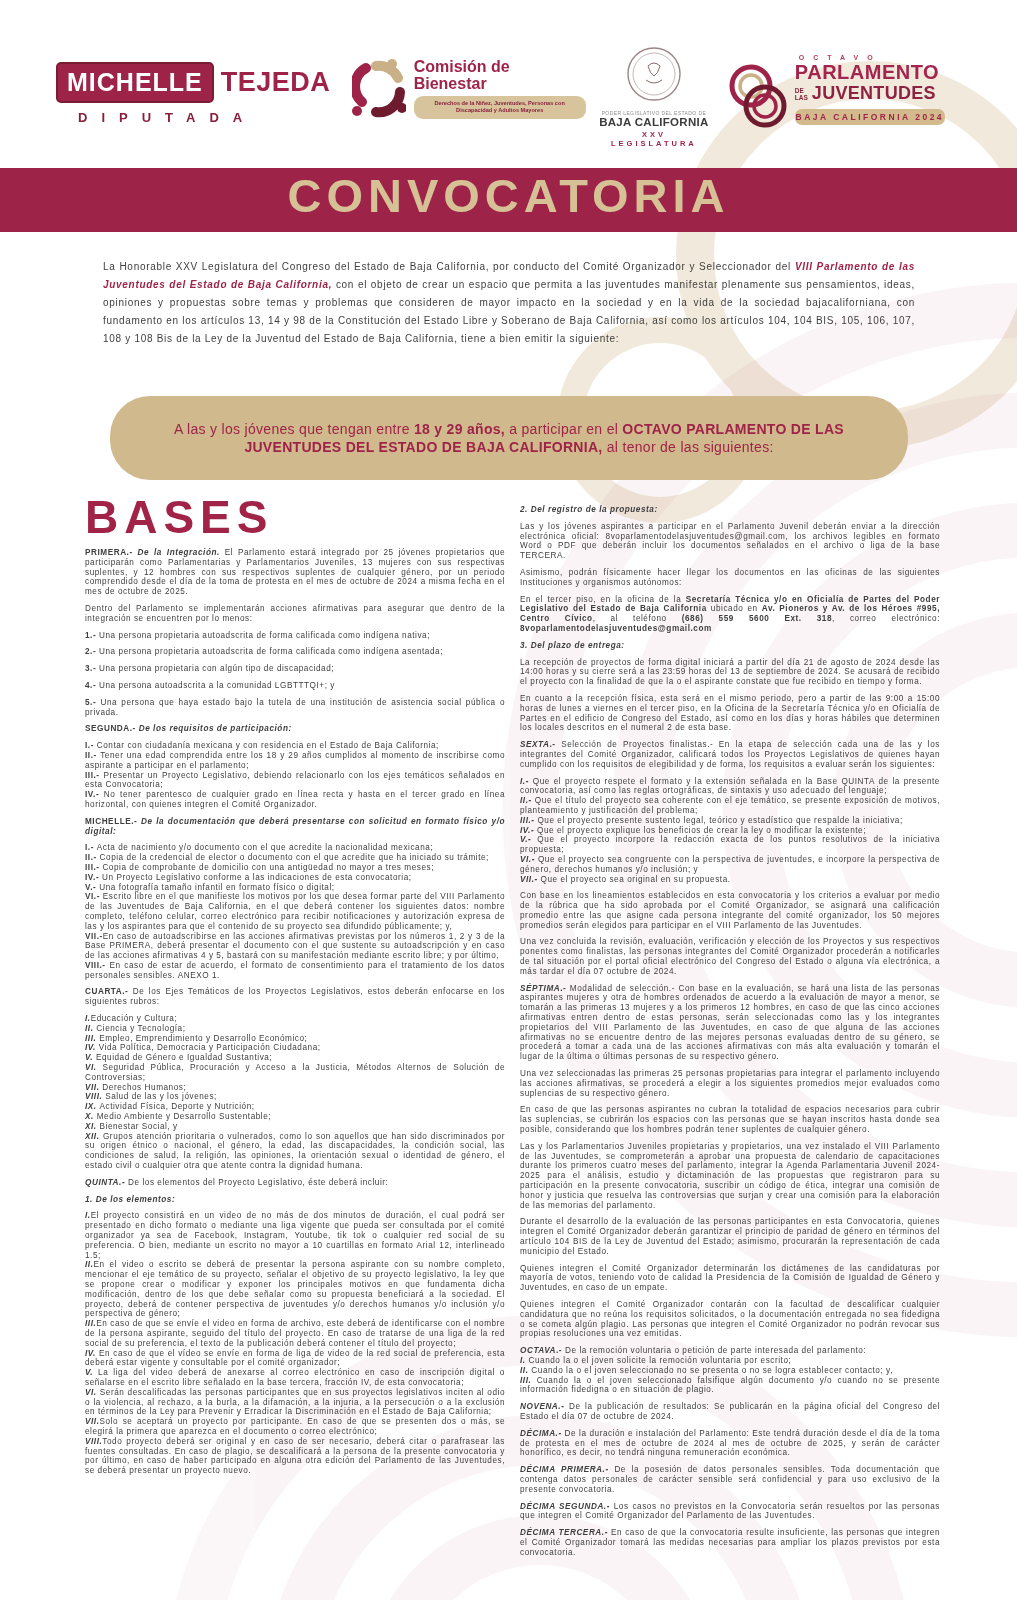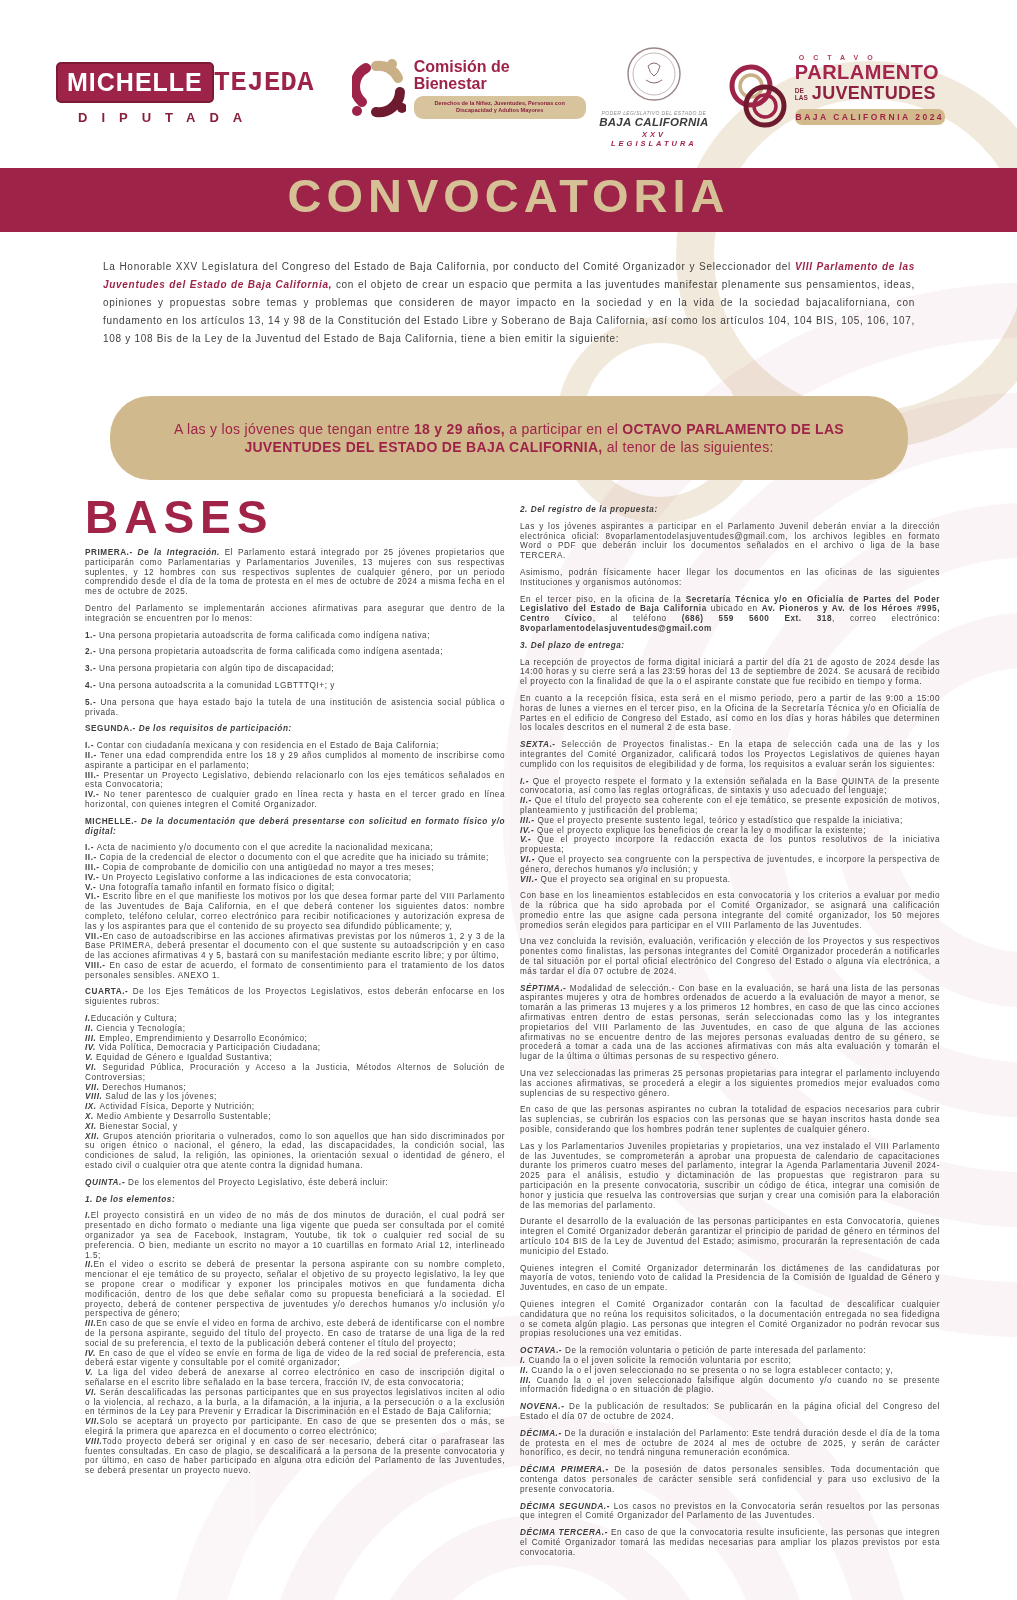--- a/index.html
+++ b/index.html
@@ -7,28 +7,28 @@
         font-family:"Liberation Sans",sans-serif;}
   #watermark{position:absolute;inset:0;z-index:0;pointer-events:none;}
   .layer{position:absolute;z-index:1;}
 
   
   #header{top:46px;left:56px;width:912px;display:flex;align-items:flex-start;}
   .logo-mt{width:292px;margin-top:16px;}
   .mt-row{display:flex;align-items:center;}
   .mt-box{background:#9E2348;color:#ffffff;font-weight:bold;font-size:25px;letter-spacing:1px;
           padding:4px 9px;border-radius:5px;border:2px solid #7A1C33;}
-  .mt-surname{color:#9E2348;font-weight:bold;font-size:27px;letter-spacing:0.5px;font-family:Liberation Mono, monospace;}
+  .mt-surname{color:#9E2348;font-weight:bold;font-size:27px;margin-left:7px;letter-spacing:0.5px;}
   .mt-sub{color:#8A1F3C;font-weight:bold;font-size:13px;letter-spacing:14px;margin-top:7px;margin-left:22px;}
   .logo-com{width:246px;margin-left:14px;margin-top:12px;display:flex;}
   .com-text{margin-left:8px;}
   .com-title{color:#9E2348;font-weight:bold;font-size:16px;line-height:17px;}
   .com-pill{background:#D7C49C;color:#8A1F3C;font-weight:bold;font-size:5.6px;line-height:1.3;
             border-radius:9px;padding:4px 7px;margin-top:4px;text-align:center;width:158px;}
-  .logo-cg{width:118px;margin-left:8px;text-align:center;font-style:italic;}
+  .logo-cg{width:118px;margin-left:8px;text-align:center;}
   .cg-tiny{color:#8d8d8d;font-size:5px;letter-spacing:0.4px;margin-top:4px;white-space:nowrap;}
   .cg-name{color:#3c3c3c;font-weight:bold;font-size:11.5px;letter-spacing:0.3px;}
   .cg-leg{color:#9E2348;font-weight:bold;font-size:7.5px;letter-spacing:3px;margin-top:2px;}
   .logo-pl{width:250px;margin-left:16px;display:flex;margin-top:8px;}
   .pl-text{margin-left:6px;}
   .pl-octavo{color:#B04058;font-weight:bold;font-size:7px;letter-spacing:9px;margin-left:4px;}
   .pl-parlamento{color:#A3244C;font-weight:bold;font-size:20px;letter-spacing:0.5px;line-height:22px;}
   .pl-row{display:flex;align-items:center;}
   .pl-delas{display:flex;flex-direction:column;color:#7A1F38;font-weight:bold;font-size:6.5px;
             line-height:7px;margin-right:4px;}

